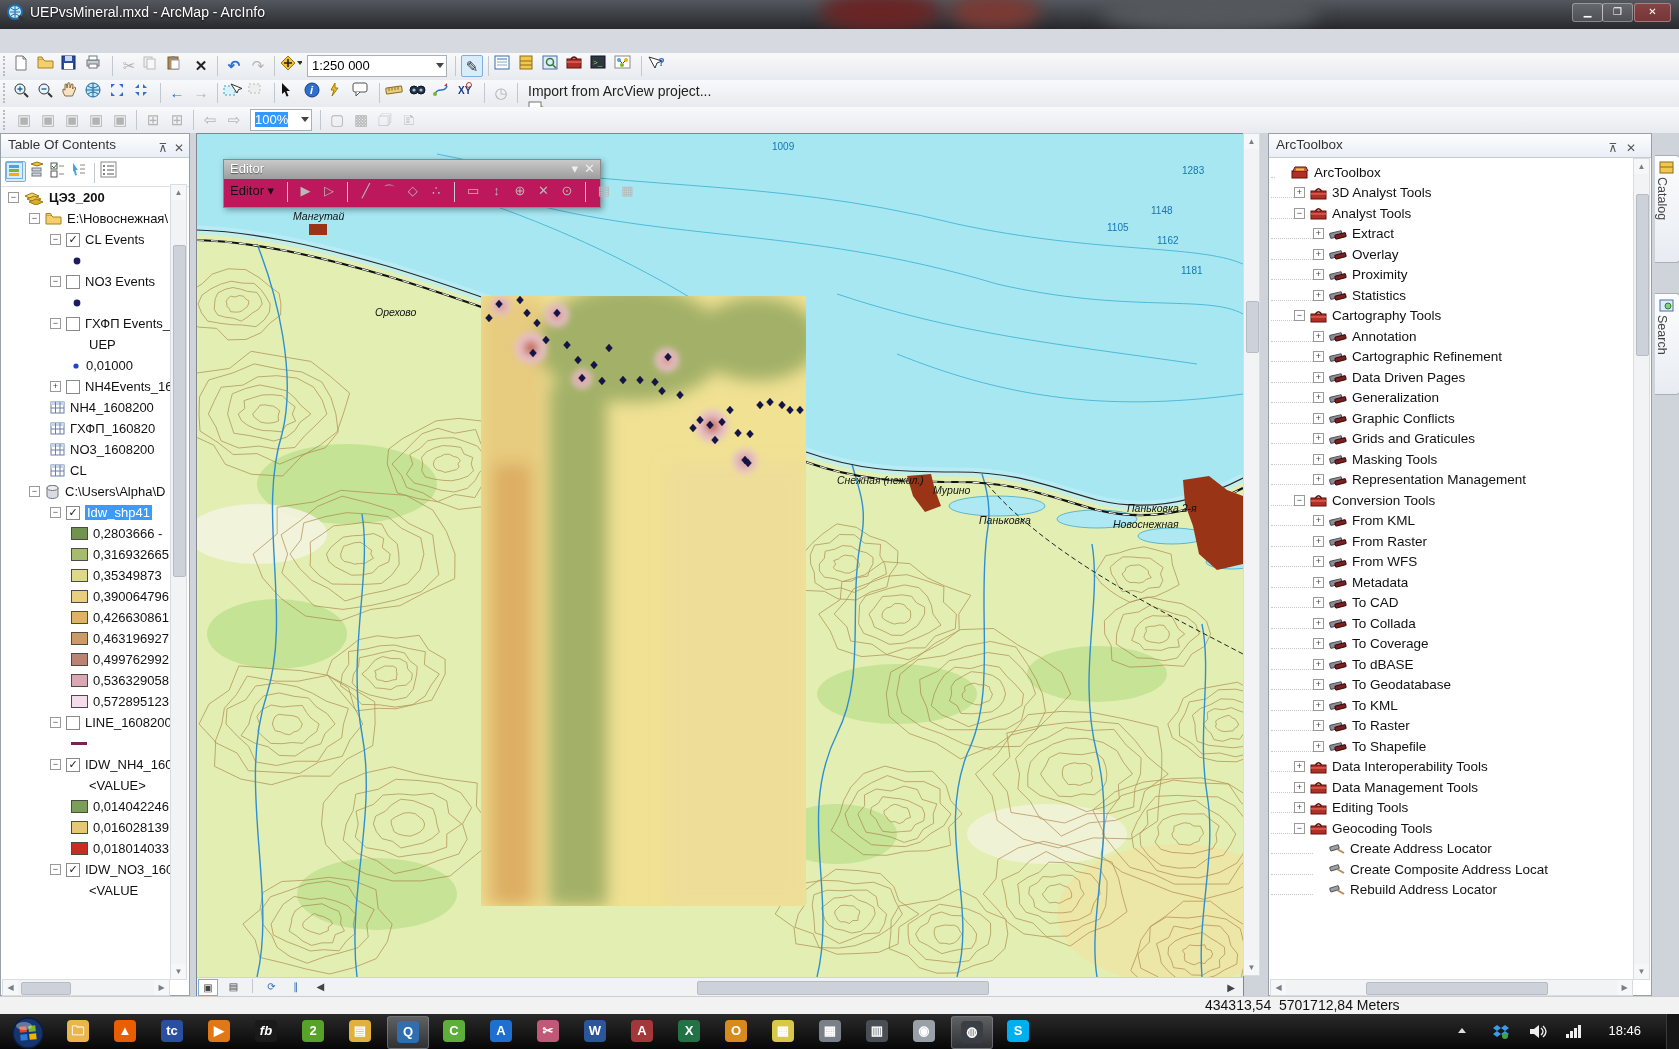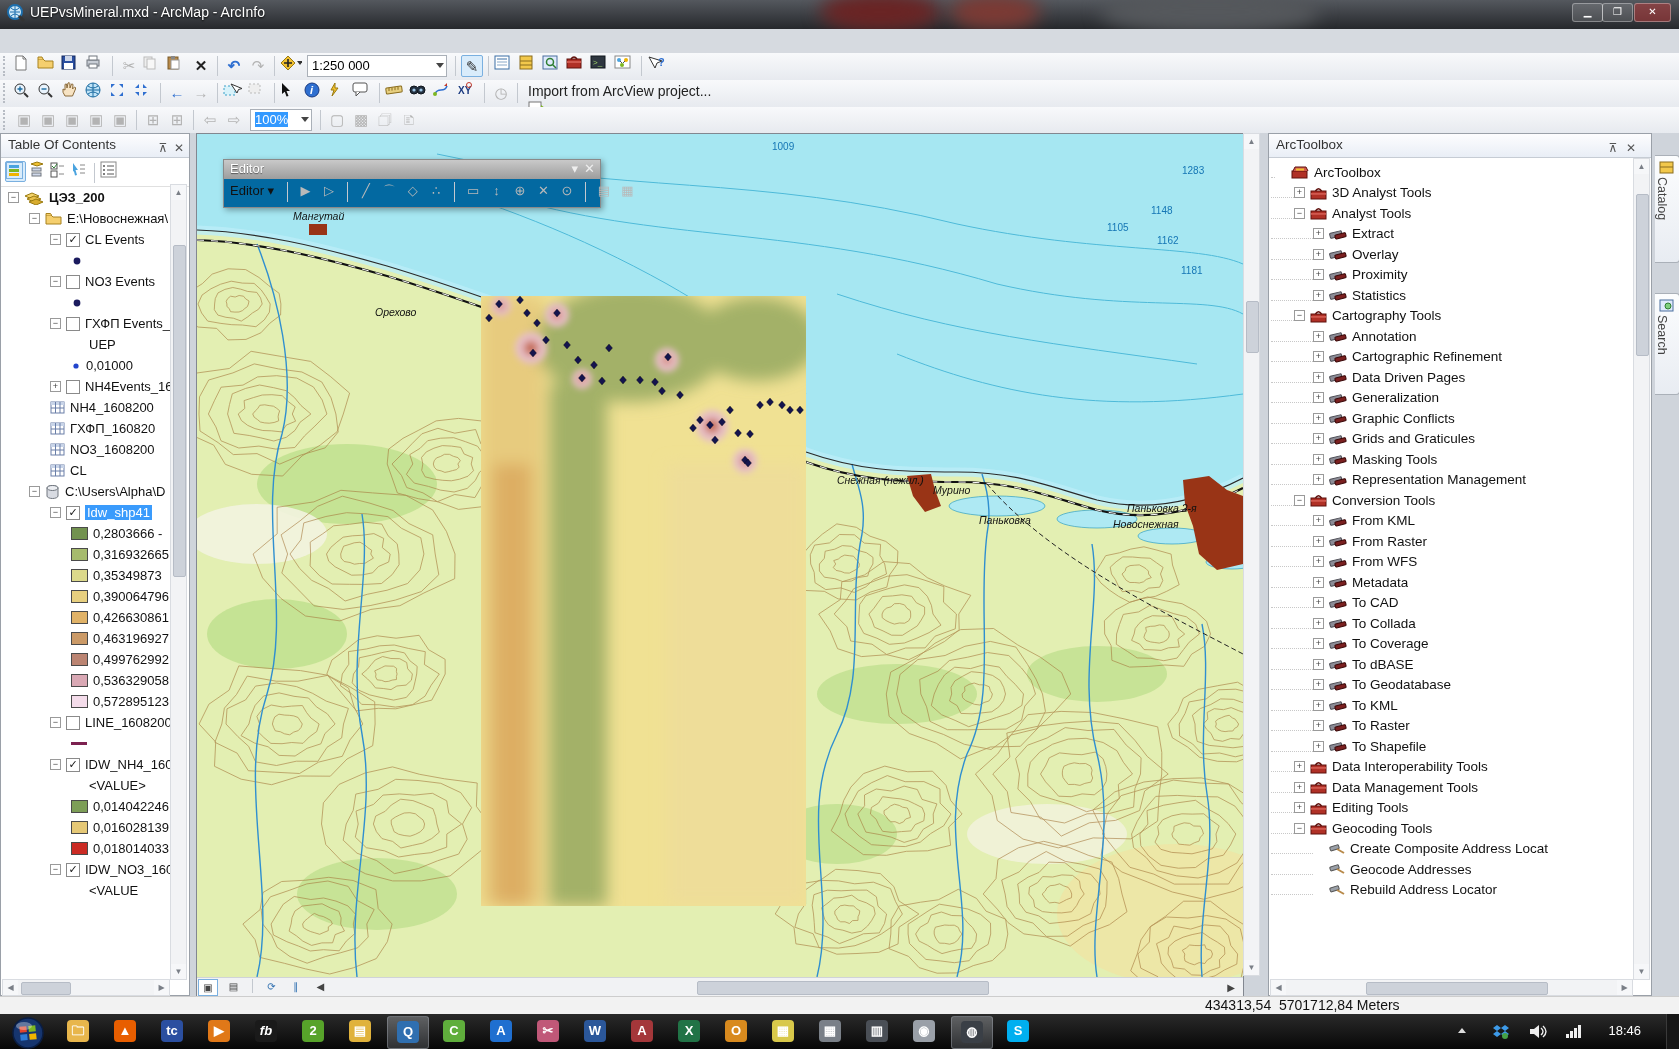--- a/index.html
+++ b/index.html
@@ -47,21 +47,21 @@
   .sbh{position:absolute;height:17px;background:#f2f3f5;border:1px solid #d9dce1;box-sizing:border-box;}
   .sbtn{position:absolute;width:15px;height:15px;background:#f6f7f9;color:#7a7f87;font-size:8px;text-align:center;line-height:15px;}
   .sth{position:absolute;background:#cdd2da;border:1px solid #b6bcc6;border-radius:2px;}
   
   #mapwrap{position:absolute;left:196px;top:0;width:1046px;height:863px;border:1px solid #828790;box-sizing:content-box;background:#fff;}
   #mapsvg{position:absolute;left:0;top:0;}
   #mapbottom{position:absolute;left:0;top:843px;width:1046px;height:20px;background:#f1f2f4;border-top:1px solid #d0d3d8;}
   .mbtn{display:inline-block;width:18px;height:15px;margin:1px 1px;text-align:center;font-size:10px;line-height:15px;color:#444;vertical-align:top;}
   .mbtn.on{border:1px solid #7ab0e0;background:#fff;}
   
-  #editor{position:absolute;left:26px;top:25px;width:376px;height:47px;border:1px solid #8a8a8a;box-shadow:2px 2px 6px rgba(0,0,0,.35);background:#0369a1;}
+  #editor{position:absolute;left:26px;top:25px;width:376px;height:47px;border:1px solid #8a8a8a;box-shadow:2px 2px 6px rgba(0,0,0,.35);background:#be185d;}
   #edtitle{height:19px;background:linear-gradient(#c9c9c9,#9d9d9d);color:#fff;font-size:13px;padding-left:6px;line-height:18px;position:relative;}
   #edtitle .t{text-shadow:0 1px 1px #555;}
   #edrow{height:26px;padding-left:4px;white-space:nowrap;}
   #edbtn{display:inline-block;font-size:13px;color:#111;margin:4px 4px 0 2px;vertical-align:top;}
   .edi{display:inline-block;width:19px;text-align:center;font-size:13px;color:#b9b9b9;line-height:24px;vertical-align:top;}
   
   #toolbox{left:1268px;width:384px;}
   #tbxtree{position:absolute;left:2px;top:28px;width:362px;height:816px;overflow:hidden;font-size:13.5px;}
   .xrow{height:20.5px;display:flex;align-items:center;white-space:nowrap;color:#111;}
   
@@ -1223,32 +1223,32 @@
           </div>
           <div class="xrow">
             <span style="flex: 0 0 auto; width: 42px; border-bottom: 1px dotted rgb(200, 200, 200); height: 1px; margin-top: 9px;"></span>
             <span style="flex: 0 0 auto; width: 16px;"></span>
             <span class="ticon">
               <svg width="16" height="12">
                 <rect x="1" y="3" width="9" height="4" rx="1" fill="#9aa0a8" stroke="#555" transform="rotate(-18 5 5)"></rect>
                 <line x1="8" y1="6" x2="15" y2="10" stroke="#b88a4a" stroke-width="2"></line>
               </svg>
             </span>
-            <span class="tlabel">Create Composite Address Locat</span>
+            <span class="tlabel">Create Address Locator</span>
           </div>
           <div class="xrow">
             <span style="flex: 0 0 auto; width: 42px; border-bottom: 1px dotted rgb(200, 200, 200); height: 1px; margin-top: 9px;"></span>
             <span style="flex: 0 0 auto; width: 16px;"></span>
             <span class="ticon">
               <svg width="16" height="12">
                 <rect x="1" y="3" width="9" height="4" rx="1" fill="#9aa0a8" stroke="#555" transform="rotate(-18 5 5)"></rect>
                 <line x1="8" y1="6" x2="15" y2="10" stroke="#b88a4a" stroke-width="2"></line>
               </svg>
             </span>
-            <span class="tlabel">Geocode Addresses</span>
+            <span class="tlabel">Create Composite Address Locat</span>
           </div>
           <div class="xrow">
             <span style="flex: 0 0 auto; width: 42px; border-bottom: 1px dotted rgb(200, 200, 200); height: 1px; margin-top: 9px;"></span>
             <span style="flex: 0 0 auto; width: 16px;"></span>
             <span class="ticon">
               <svg width="16" height="12">
                 <rect x="1" y="3" width="9" height="4" rx="1" fill="#9aa0a8" stroke="#555" transform="rotate(-18 5 5)"></rect>
                 <line x1="8" y1="6" x2="15" y2="10" stroke="#b88a4a" stroke-width="2"></line>
               </svg>
             </span>

